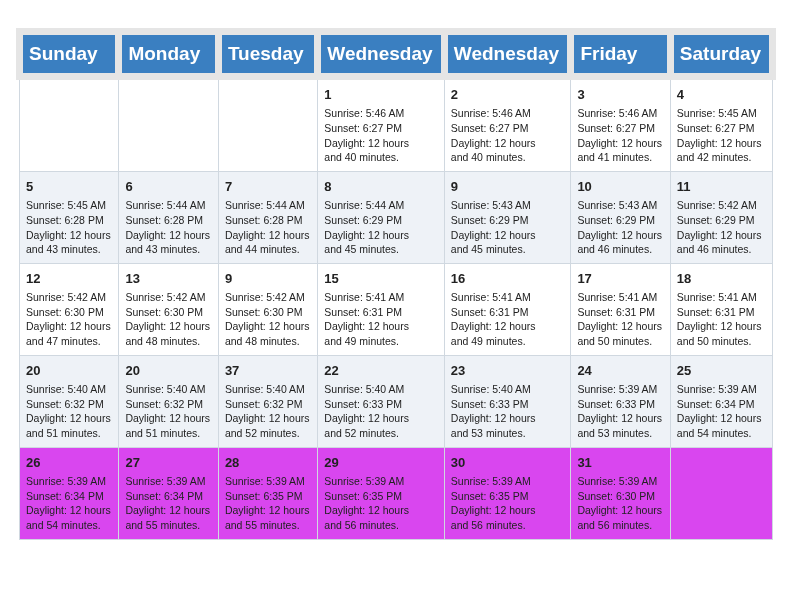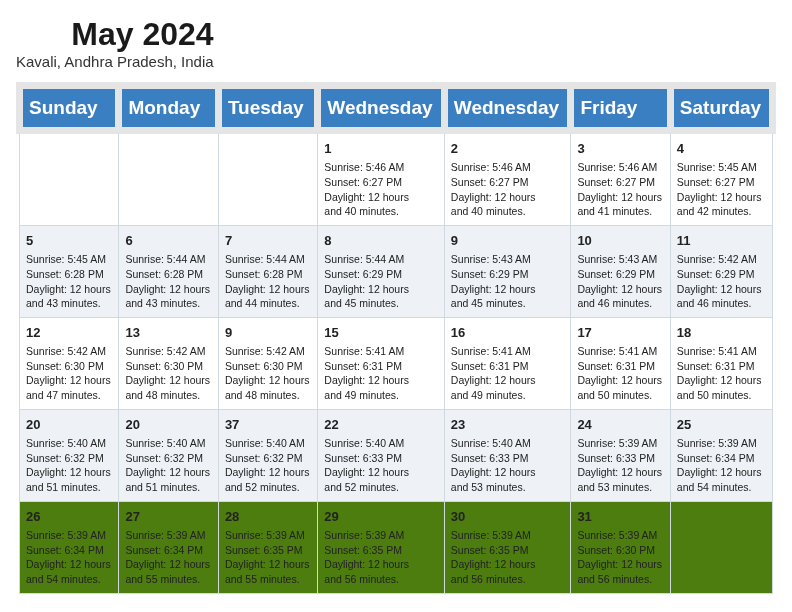--- a/index.html
+++ b/index.html
@@ -77,24 +77,20 @@
     }
     .day-info {
       font-size: 10.5px;
       color: #222;
     }
   </style>
 </head>
 <body>
 
 <div class="header">
-  <div class="title-area">
-    <div class="main-title">May 2024</div>
-    <div class="subtitle">Kavali, Andhra Pradesh, India</div>
-  </div>
 </div>
 
 <table>
   <thead>
     <tr>
     <th>Sunday</th>
         <th>Monday</th>
         <th>Tuesday</th>
         <th>Wednesday</th>
         <th>Wednesday</th>
@@ -282,21 +278,21 @@
           <div class="day-info">and 53 minutes.</div>
         </td>
         <td>
           <span class="day-num">25</span>
           <div class="day-info">Sunrise: 5:39 AM</div>
           <div class="day-info">Sunset: 6:34 PM</div>
           <div class="day-info">Daylight: 12 hours</div>
           <div class="day-info">and 54 minutes.</div>
         </td>
       </tr>
-      <tr style="background-color: #4d7c0f;">
+      <tr style="background-color: #d946ef;">
         <td>
           <span class="day-num">26</span>
           <div class="day-info">Sunrise: 5:39 AM</div>
           <div class="day-info">Sunset: 6:34 PM</div>
           <div class="day-info">Daylight: 12 hours</div>
           <div class="day-info">and 54 minutes.</div>
         </td>
         <td>
           <span class="day-num">27</span>
           <div class="day-info">Sunrise: 5:39 AM</div>

